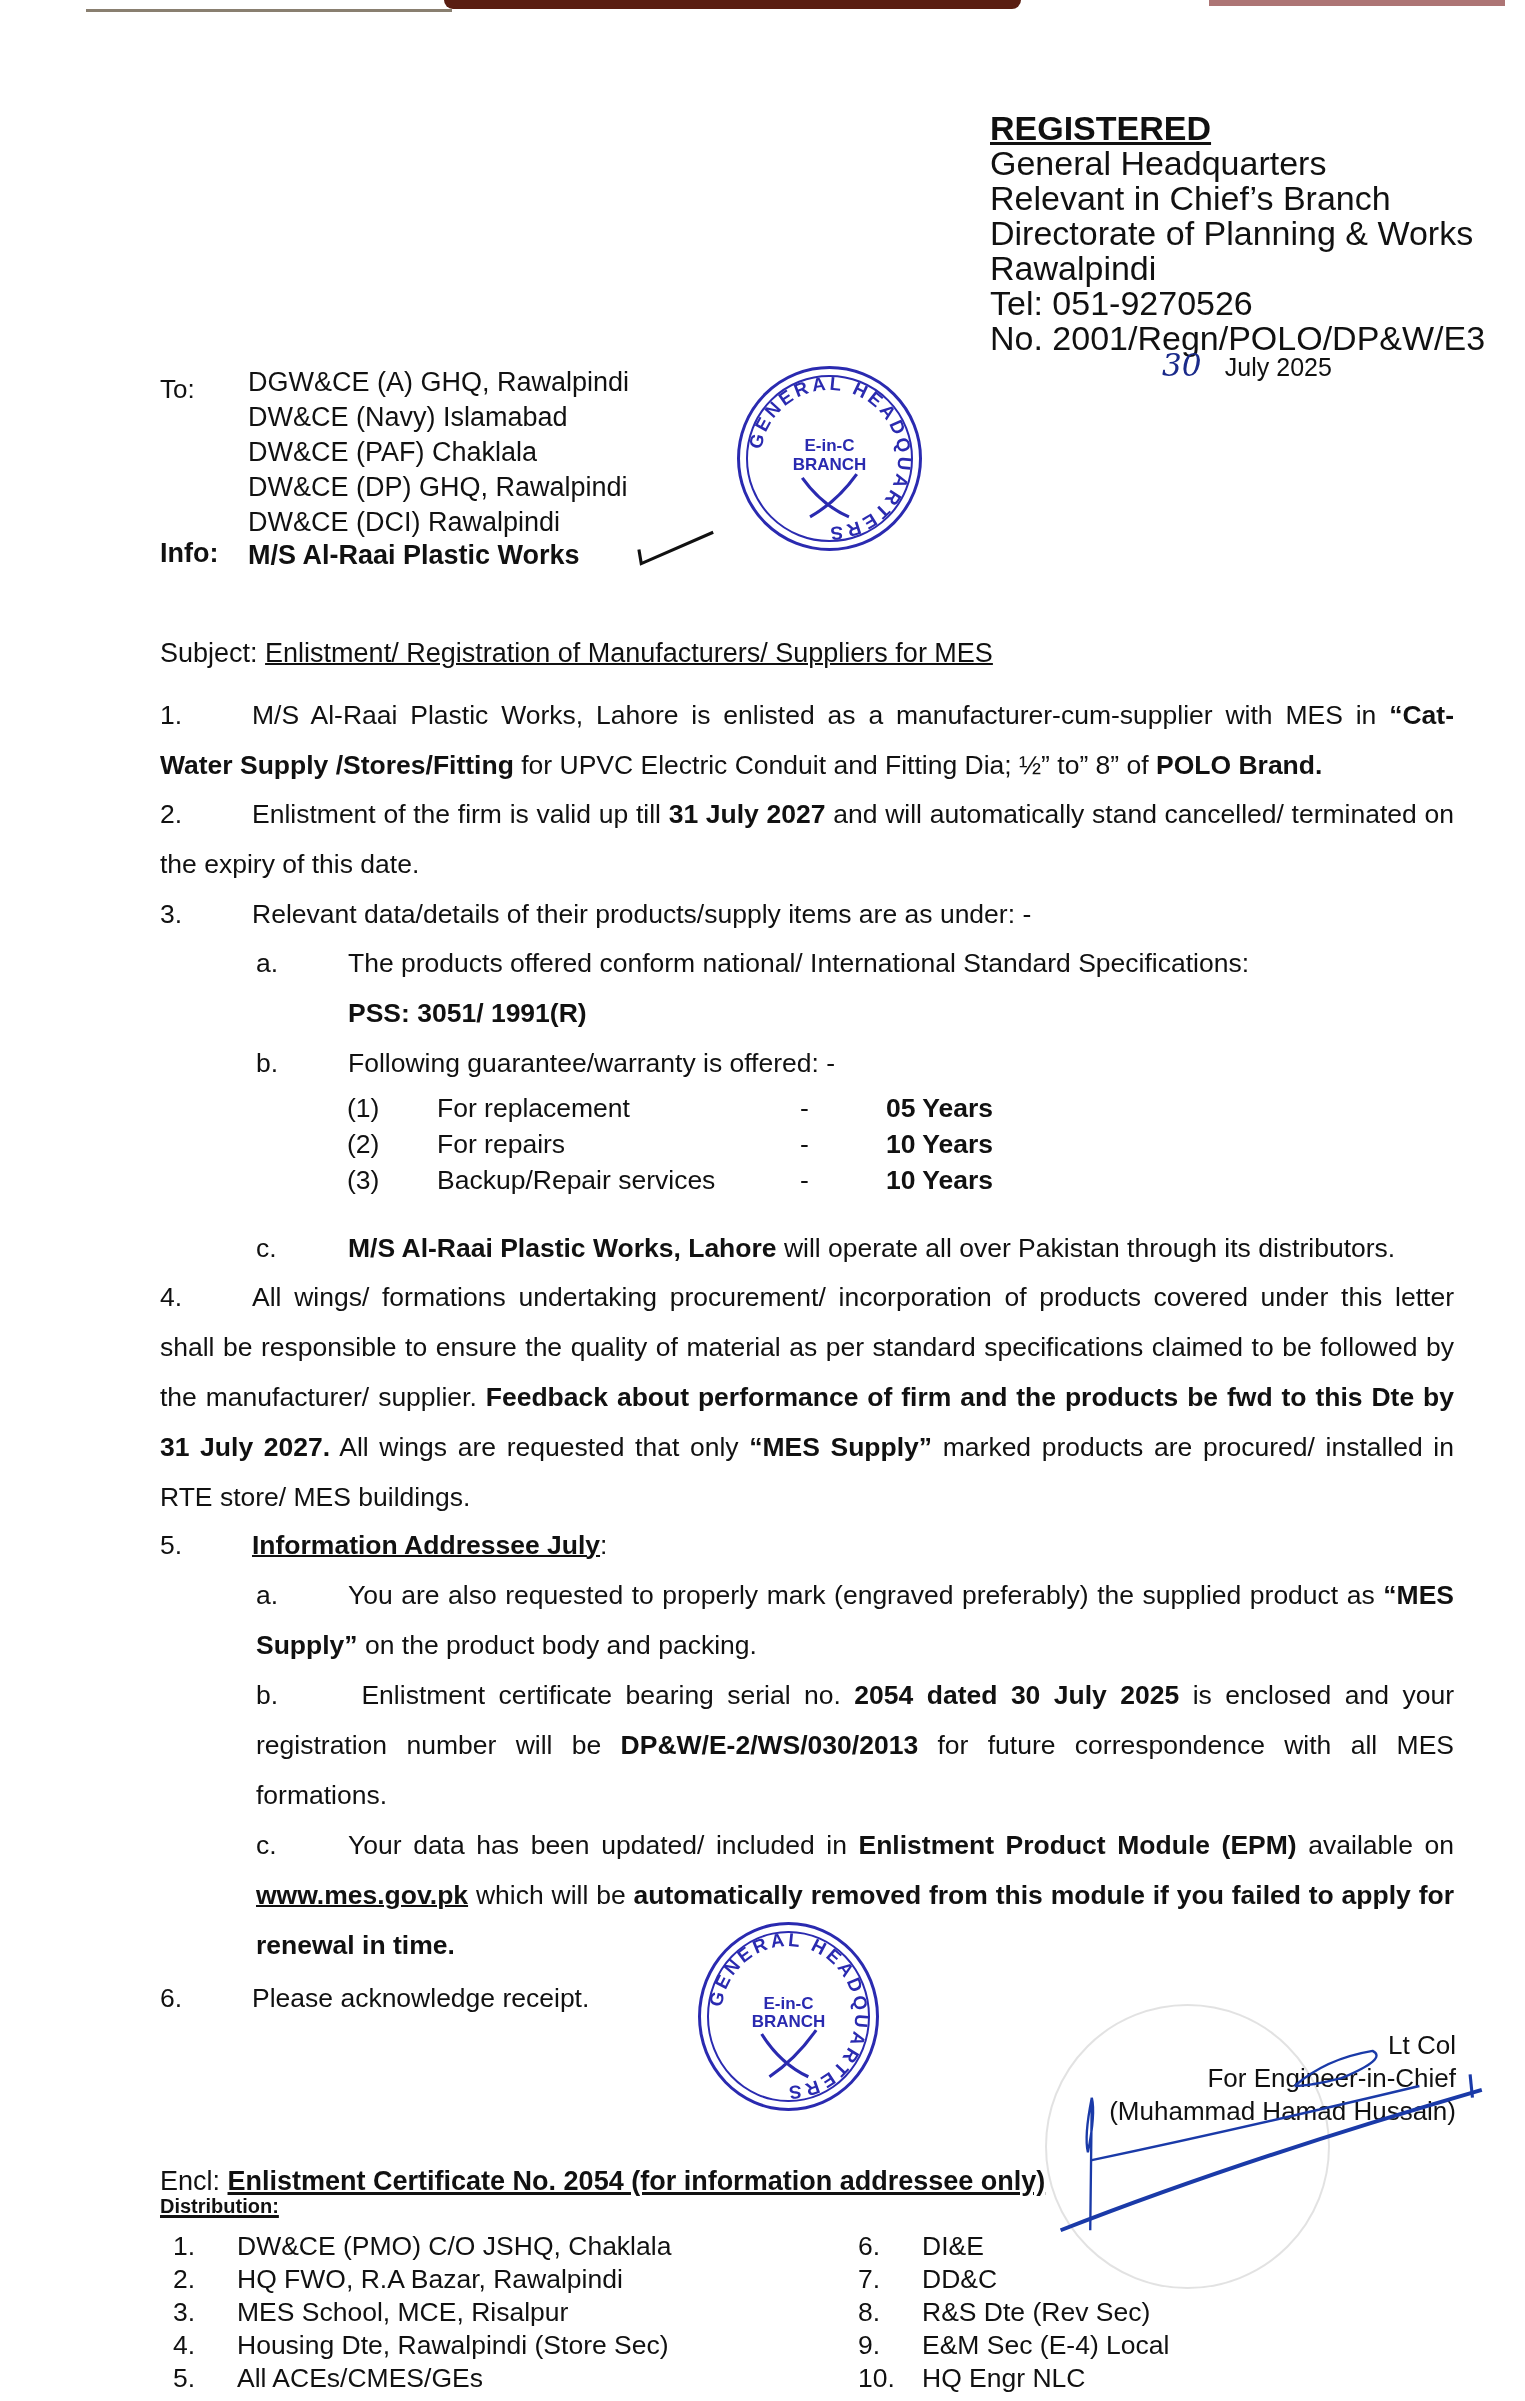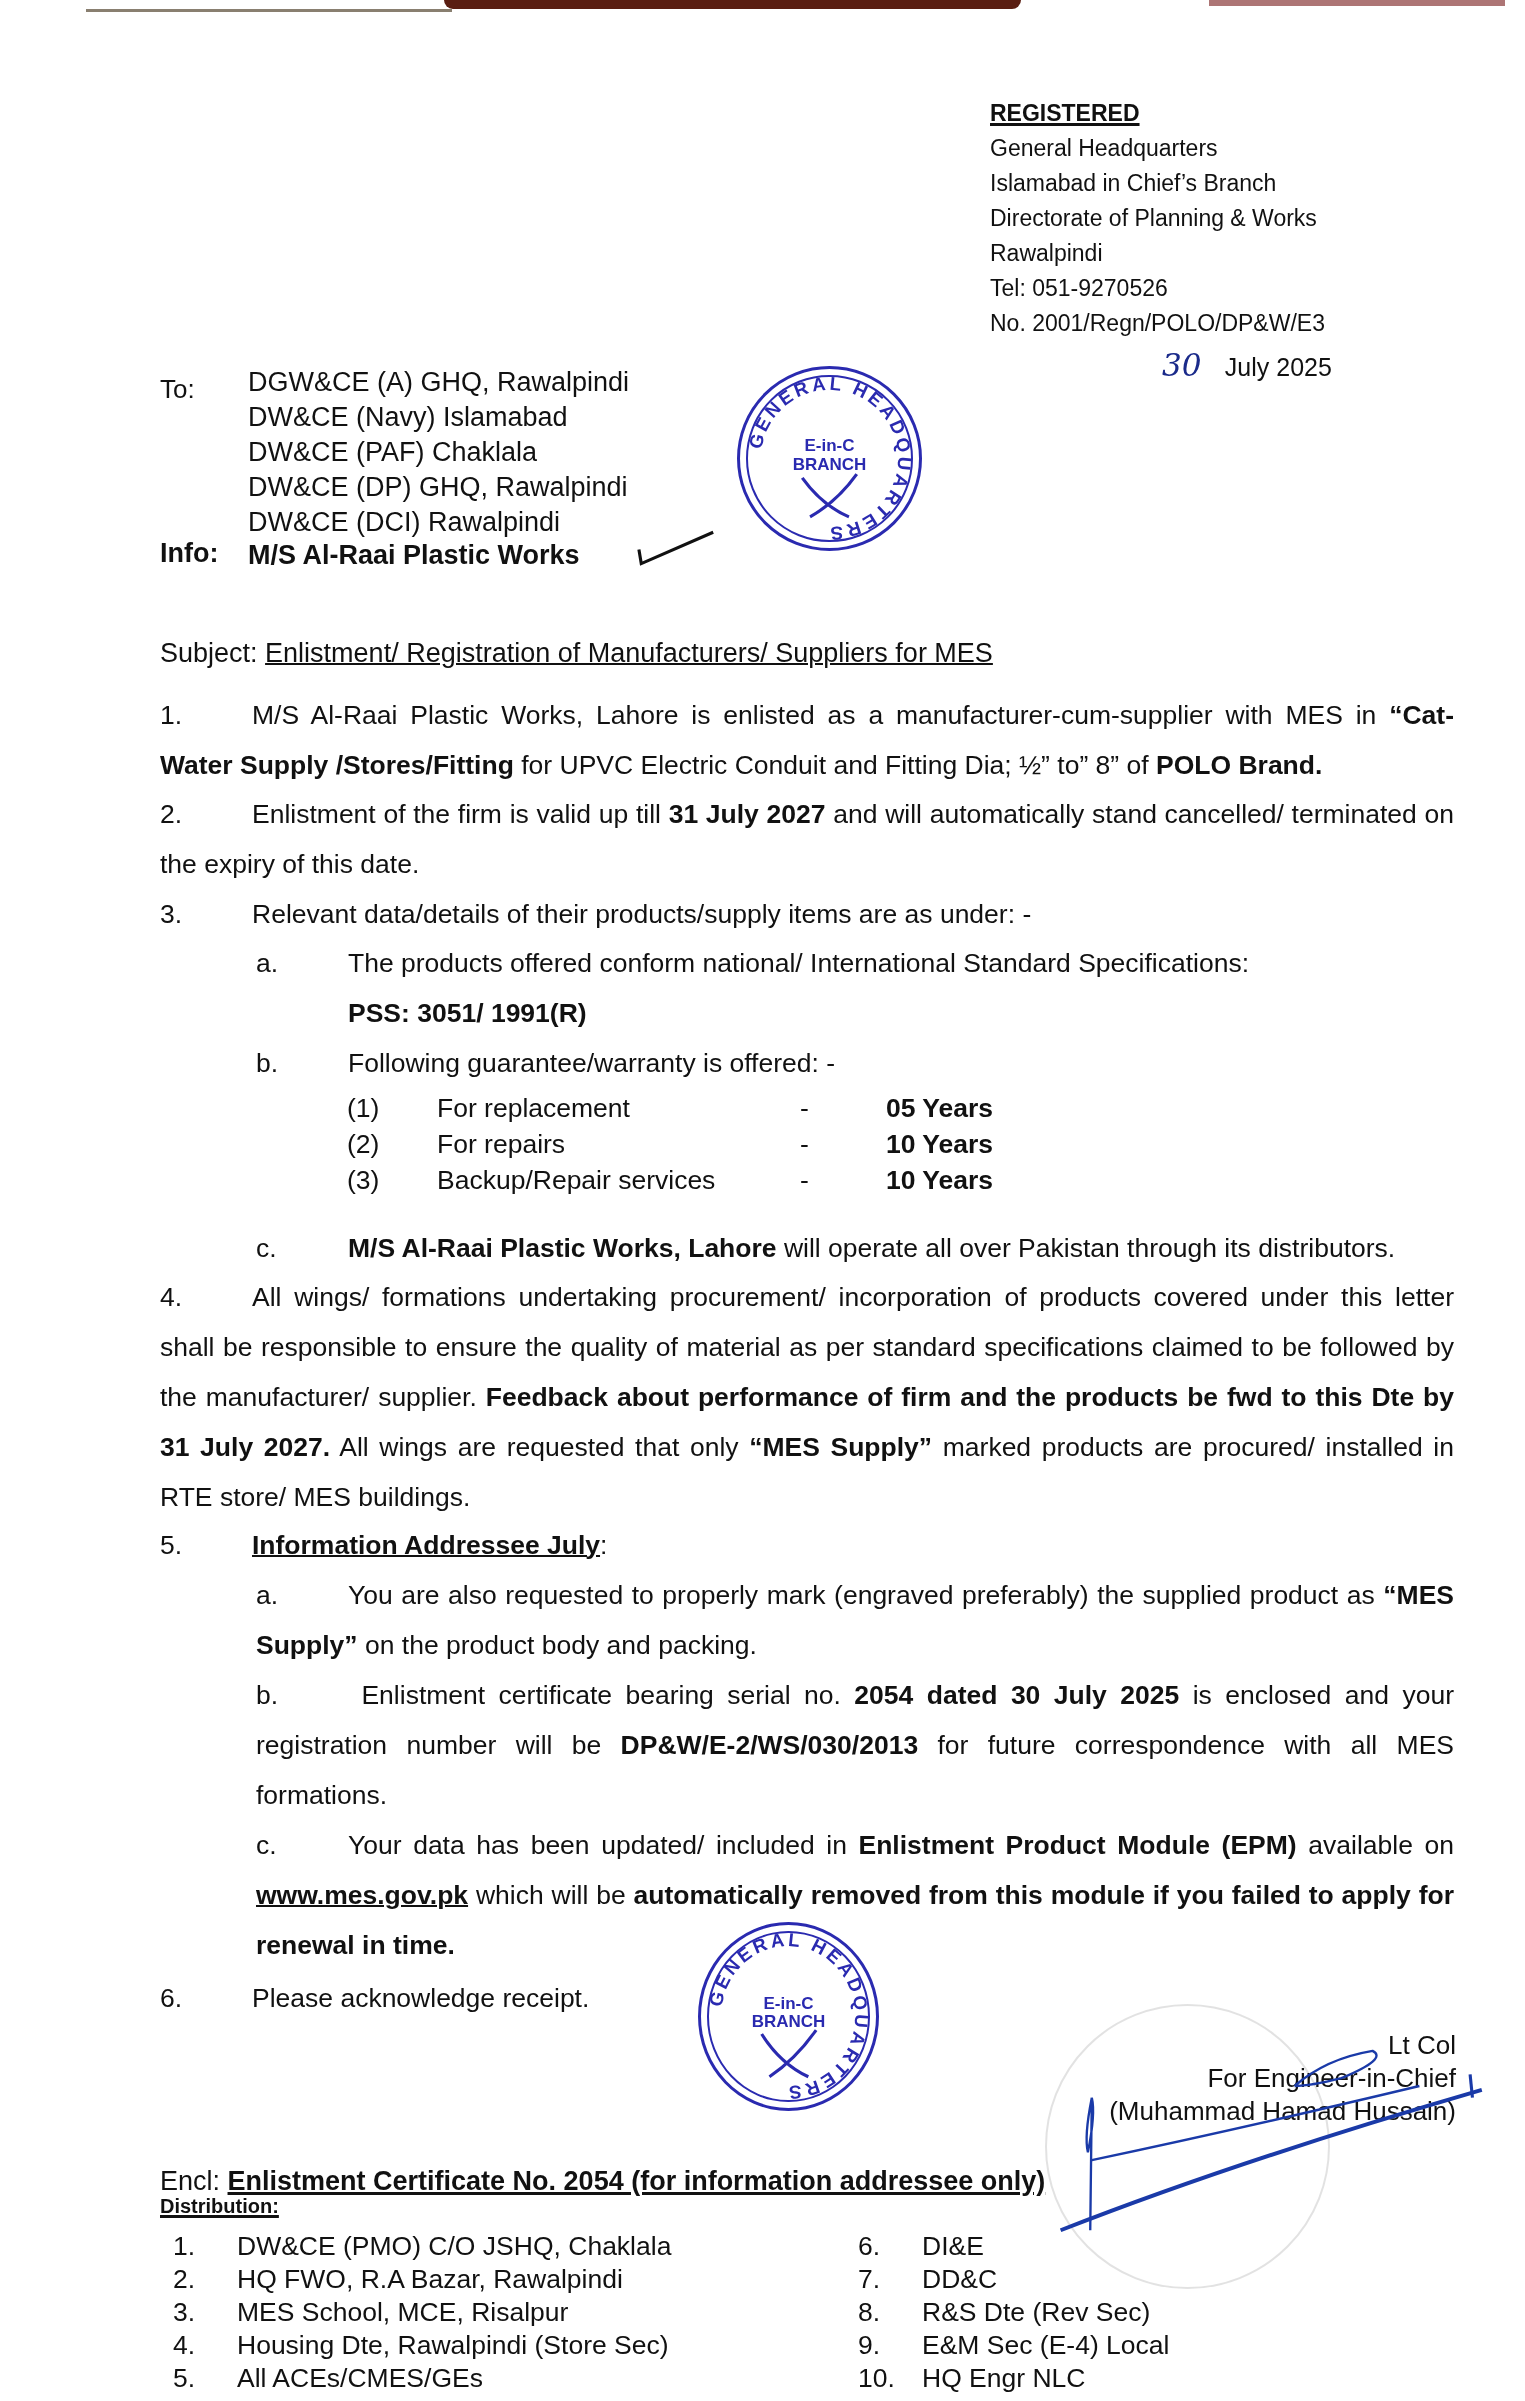--- a/index.html
+++ b/index.html
@@ -6,21 +6,21 @@
   body {
     width: 1525px; height: 2401px; position: relative; overflow: hidden;
     font-family: "Liberation Sans", sans-serif; color: #111;
   }
   .topstrip { position: absolute; top: 0; left: 0; width: 1525px; height: 14px; }
   .topstrip .dark { position: absolute; top: 0; left: 444px; width: 577px; height: 9.4px; background: #5a1e12; border-radius: 0 0 31px 31px; }
   .topstrip .dark2 { position: absolute; top: 0; left: 1209px; width: 296px; height: 6.2px; background: #8a3a3a; opacity: .7; }
   .topstrip .line { position: absolute; top: 9.4px; left: 86px; width: 366px; height: 2.3px; background: #3a2a10; opacity: .6; }
 
   .abs { position: absolute; }
-  .header-block { left: 990px; top: 96px; font-size: 23px; line-height: 35px; }
+  .header-block { left: 990px; top: 111px; font-size: 34px; line-height: 35px; }
   .header-block .reg { font-weight: bold; text-decoration: underline; text-decoration-thickness: 3.1px; }
   .date-line { left: 1162px; top: 347px; font-size: 25px; }
   .date-line .hand { font-family: "DejaVu Serif", serif; font-style: italic; color: #1a2a8a; font-size: 31px; margin-right: 23.4px; }
 
   .to-label { left: 160px; top: 374px; font-size: 26px; }
   .to-list { left: 248px; top: 365px; font-size: 27px; line-height: 35px; }
   .info-label { left: 160px; top: 538px; font-size: 27px; font-weight: bold; }
   .info-list { left: 248px; top: 538px; font-size: 27px; line-height: 34px; font-weight: bold; }
   .subject { left: 160px; top: 638px; font-size: 27px; }
   .subject .subj-text { font-weight: normal; text-decoration: underline; text-decoration-thickness: 2.3px; }
@@ -61,21 +61,21 @@
 
 <div class="topstrip">
   <div class="dark"></div>
   <div class="dark2"></div>
   <div class="line"></div>
 </div>
 
 <div class="abs header-block">
   <div class="reg">REGISTERED</div>
   <div>General Headquarters</div>
-  <div>Islamabad in Chief’s Branch</div>
+  <div>Relevant in Chief’s Branch</div>
   <div>Directorate of Planning &amp; Works</div>
   <div>Rawalpindi</div>
   <div>Tel:  051-9270526</div>
   <div>No. 2001/Regn/POLO/DP&amp;W/E3</div>
 </div>
 <div class="abs date-line">
   <span class="hand">30</span><span>July 2025</span>
 </div>
 
 <div class="abs to-label">To:</div>

